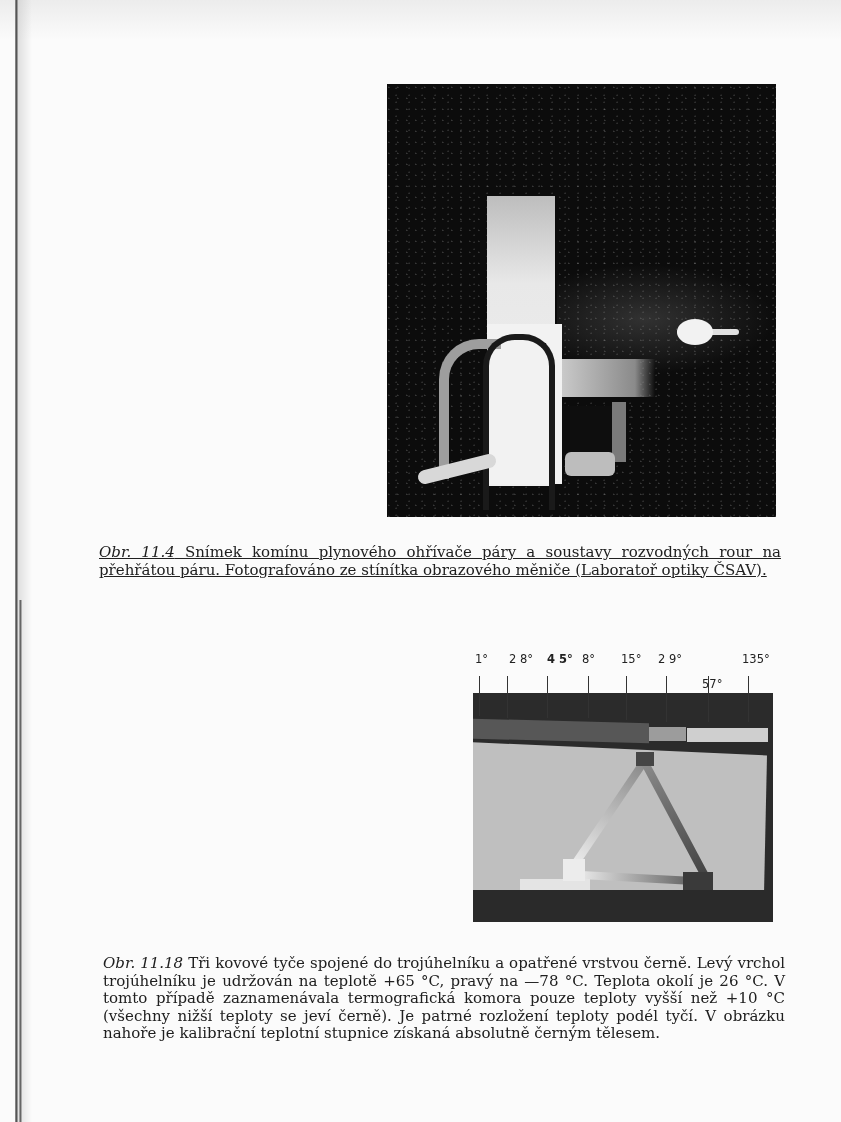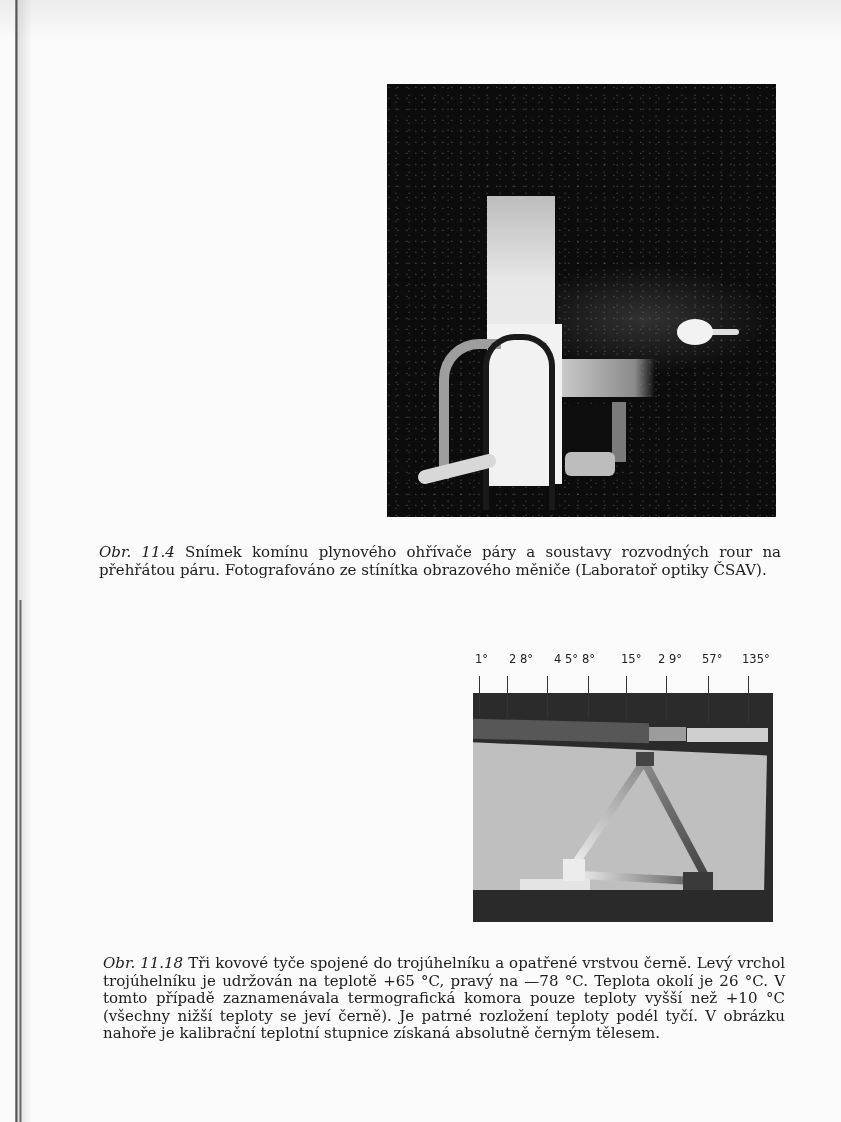--- a/index.html
+++ b/index.html
@@ -88,21 +88,21 @@
     position: absolute; left: 178px; top: 368px; width: 50px; height: 24px;
     background: #bdbdbd; border-radius: 6px;
   }
 
   .caption {
     position: absolute; left: 99px; width: 682px;
     font-size: 15px; line-height: 17.5px; text-align: justify;
     color: #202020;
   }
   .caption .fig-label { font-style: italic; }
-  .caption1 { top: 544px; }
+  .caption1 { top: 544px; text-decoration: underline; }
   .caption2 { top: 951px; }
 
   
   .scale-labels {
     position: absolute; left: 470px; top: 652px; width: 310px; height: 16px;
     font-family: "DejaVu Sans", "Liberation Sans", sans-serif;
     font-size: 11.5px; color: #222;
   }
   .scale-labels span { position: absolute; top: 0; white-space: nowrap; }
   .tick {
@@ -177,25 +177,25 @@
   <div class="hot-spot"></div>
 </div>
 
 <p class="caption caption1" style="margin:0;">
   <span class="fig-label">Obr. 11.4</span><span> Snímek komínu plynového ohřívače páry a soustavy rozvodných rour na přehřátou páru. Fotografováno ze stínítka obrazového měniče (Laboratoř optiky ČSAV).</span>
 </p>
 
 <div class="scale-labels">
   <span style="left:5px;">1°</span>
   <span style="left:39px;">2 8°</span>
-  <span style="left:84px;">4 5°</span>
+  <span style="left:77px;font-weight:bold;">4 5°</span>
   <span style="left:112px;">8°</span>
   <span style="left:151px;">15°</span>
   <span style="left:188px;">2 9°</span>
-  <span style="left:232px;">57°</span>
+  <span style="left:232px;margin-top:25px;">57°</span>
   <span style="left:272px;">135°</span>
 </div>
 
 <div class="photo2">
   <div class="scale-bar-dark"></div>
   <div class="scale-bar-mid"></div>
   <div class="scale-bar-light"></div>
   <div class="panel"></div>
   <div class="rod" style="left:100px; top:170px; width:125px; background:linear-gradient(to right,#efefef,#8a8a8a); transform:rotate(-56deg);"></div>
   <div class="rod" style="left:172px; top:66px; width:135px; background:linear-gradient(to right,#8a8a8a,#3e3e3e); transform:rotate(62deg);"></div>

